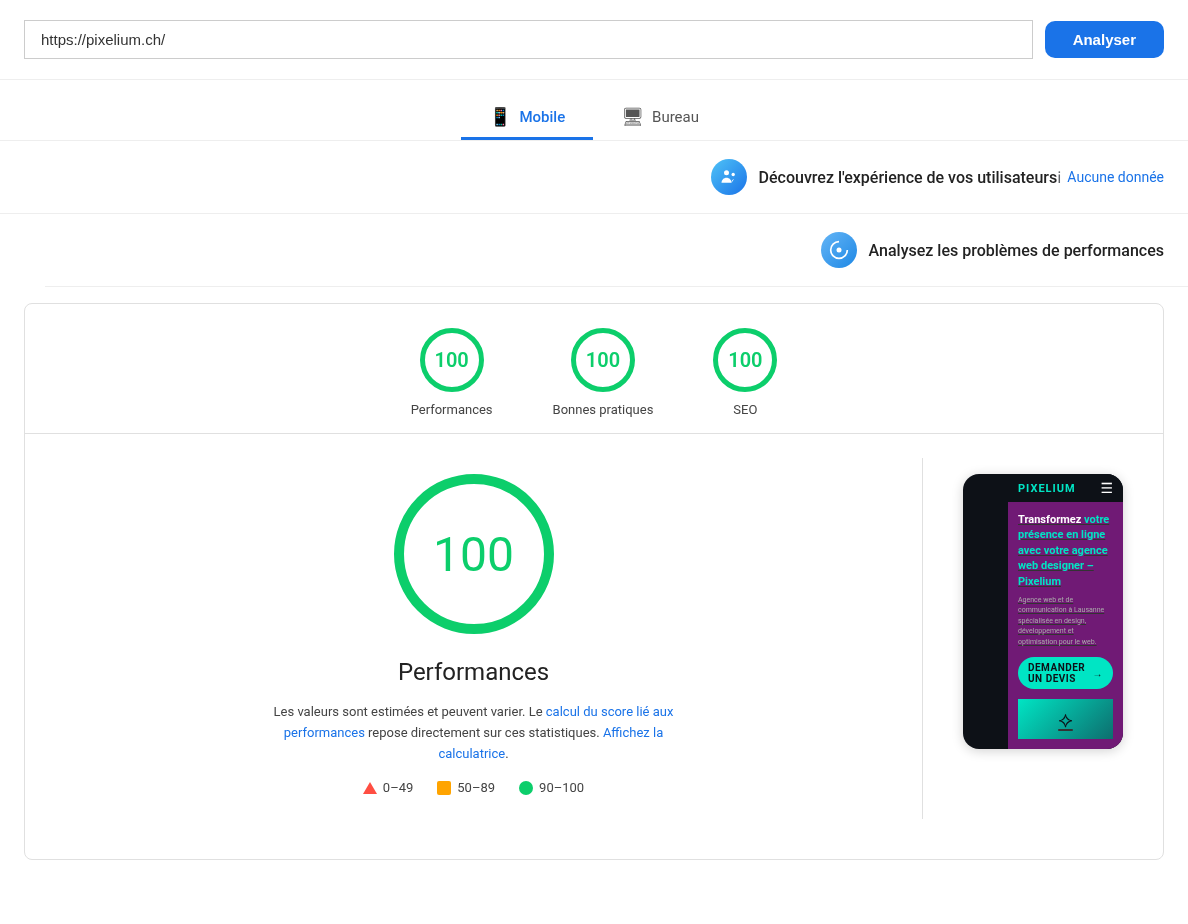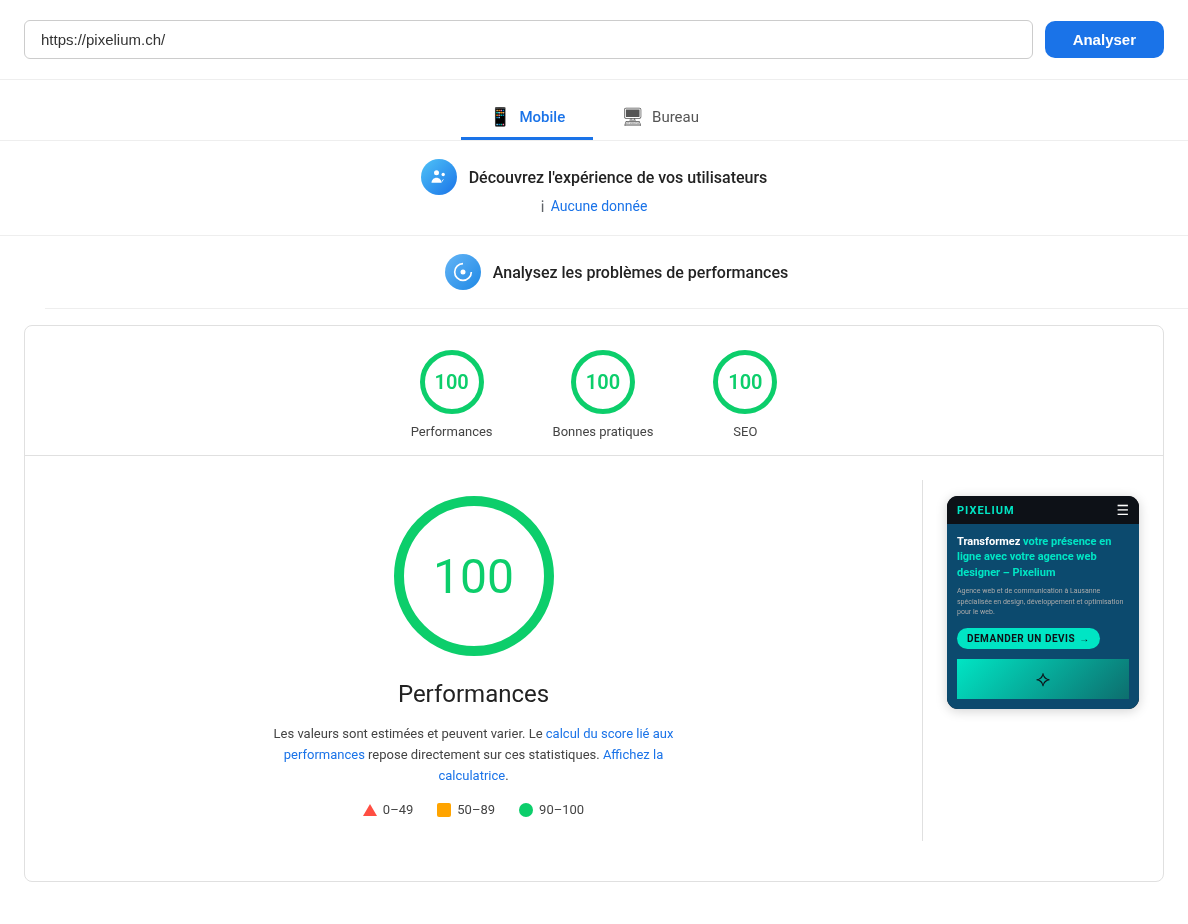--- a/index.html
+++ b/index.html
@@ -14,21 +14,21 @@
     .url-bar-section {
       padding: 20px 24px;
       display: flex;
       align-items: center;
       gap: 12px;
       border-bottom: 1px solid #eee;
     }
     .url-input {
       flex: 1;
       border: 1.5px solid #ccc;
-      border-radius: 6px;
+      border-radius: 0;
       padding: 10px 16px;
       font-size: 15px;
       color: #333;
       outline: none;
     }
     .analyser-btn {
       background: #1a73e8;
       color: #fff;
       border: none;
       border-radius: 10px;
@@ -66,21 +66,20 @@
     }
     .tab-icon { font-size: 18px; }
 
     
     .section-header {
       display: flex;
       align-items: center;
       justify-content: flex-end;
       padding: 18px 24px;
       border-bottom: 1px solid #eee;
-      flex-direction: column;
     }
     .section-header-left {
       display: flex;
       align-items: center;
       gap: 12px;
     }
     .section-icon-circle {
       width: 36px; height: 36px;
       border-radius: 50%;
       display: flex; align-items: center; justify-content: center;
@@ -215,46 +214,48 @@
 
     
     .performance-right {
       width: 240px;
       padding: 16px 24px;
       display: flex;
       align-items: flex-start;
       justify-content: center;
     }
     .phone-mockup {
-      width: 192px;
-      border-radius: 11px;
+      width: 160px;
+      border-radius: 16px;
       overflow: hidden;
       box-shadow: 0 2px 12px rgba(0,0,0,0.18);
       background: #0d1117;
+      padding-left: 45px;
     }
     .phone-top-bar {
       background: #0d1117;
       padding: 6px 10px;
       display: flex;
       align-items: center;
       justify-content: space-between;
     }
     .phone-logo {
       color: #00e5c4;
       font-size: 11px;
       font-weight: 700;
       letter-spacing: 1px;
     }
     .phone-menu-icon {
       color: #fff;
       font-size: 14px;
     }
     .phone-body {
-      background: #0c4a6e;
+      background: #701a75;
       padding: 10px;
+      text-decoration: underline;
     }
     .phone-headline {
       font-size: 11px;
       font-weight: 700;
       color: #fff;
       line-height: 1.4;
       margin-bottom: 6px;
     }
     .phone-headline span.teal { color: #00e5c4; }
     .phone-subtext {

